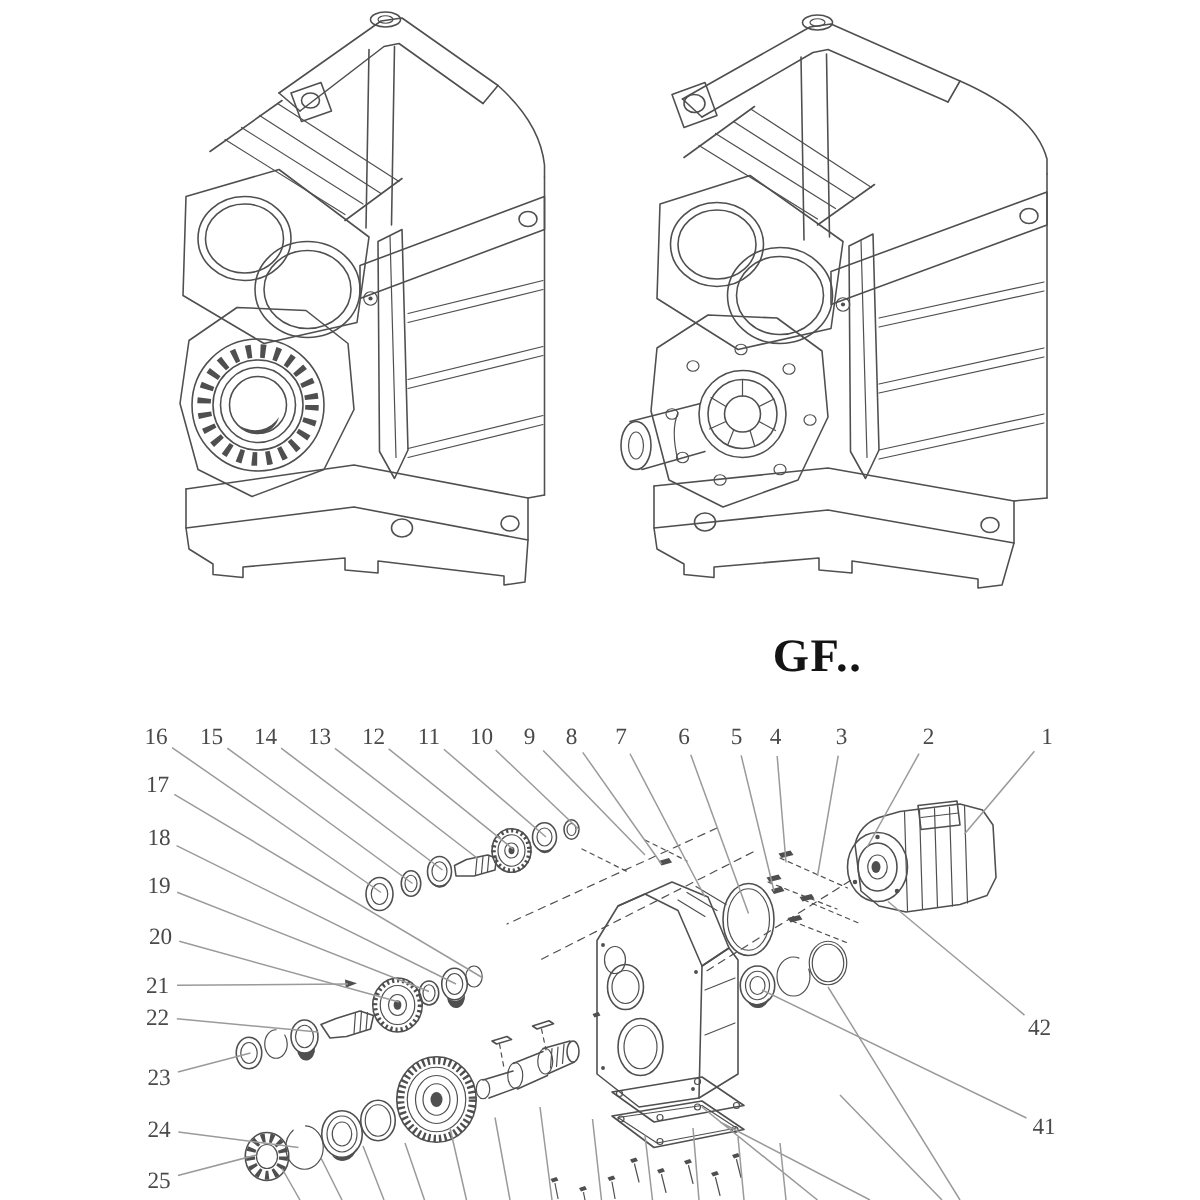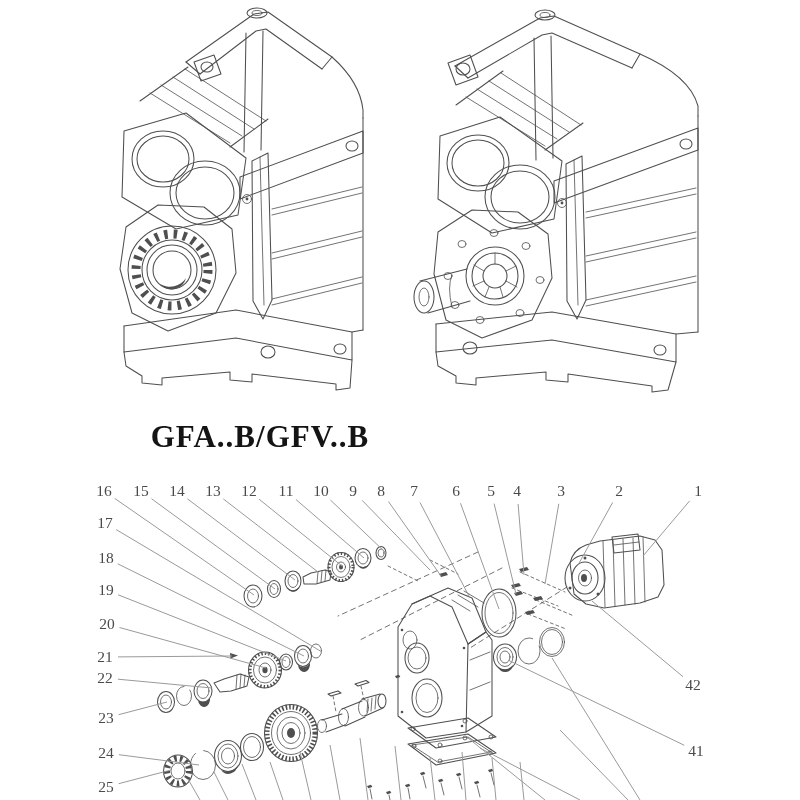--- a/index.html
+++ b/index.html
@@ -151,21 +151,21 @@
       <g>
         <path class="ln" d="M436,324 L552,312 L676,334 L698,332"></path>
         <path class="ln" d="M436,324 L436,352 L552,340 L676,362 L676,334"></path>
         <path class="ln" d="M436,352 L438,366 L456,376 L456,383 L476,385 L476,378 L546,372 L546,380 L568,382 L568,374 L652,386 L652,392 L668,390 L676,362"></path>
         <ellipse class="ln" cx="470" cy="348" rx="7" ry="6"></ellipse>
         <ellipse class="ln" cx="660" cy="350" rx="6" ry="5"></ellipse>
       </g>
     </g>
   </svg>
 
-  <div class="model-label" id="label-left">GFA..B/GFV..B</div>
+  <div class="model-label" id="label-right">GF..</div>
 
   <svg width="800" height="330" viewBox="0 470 800 330" style="top:470px">
 
     <g>
       <path class="ln2 dash" d="M478,552 L338,616"></path>
       <path class="ln2 dash" d="M502,568 L360,640"></path>
       <path class="ln2 dash" d="M567,587 L470,648"></path>
       <path class="ln2 dash2" d="M520,572 L565,592 M512,588 L558,606 M536,600 L574,616 M528,614 L566,629"></path>
       <path class="ln2 dash2" d="M388,566 L420,582 M430,560 L458,574"></path>
     </g>

